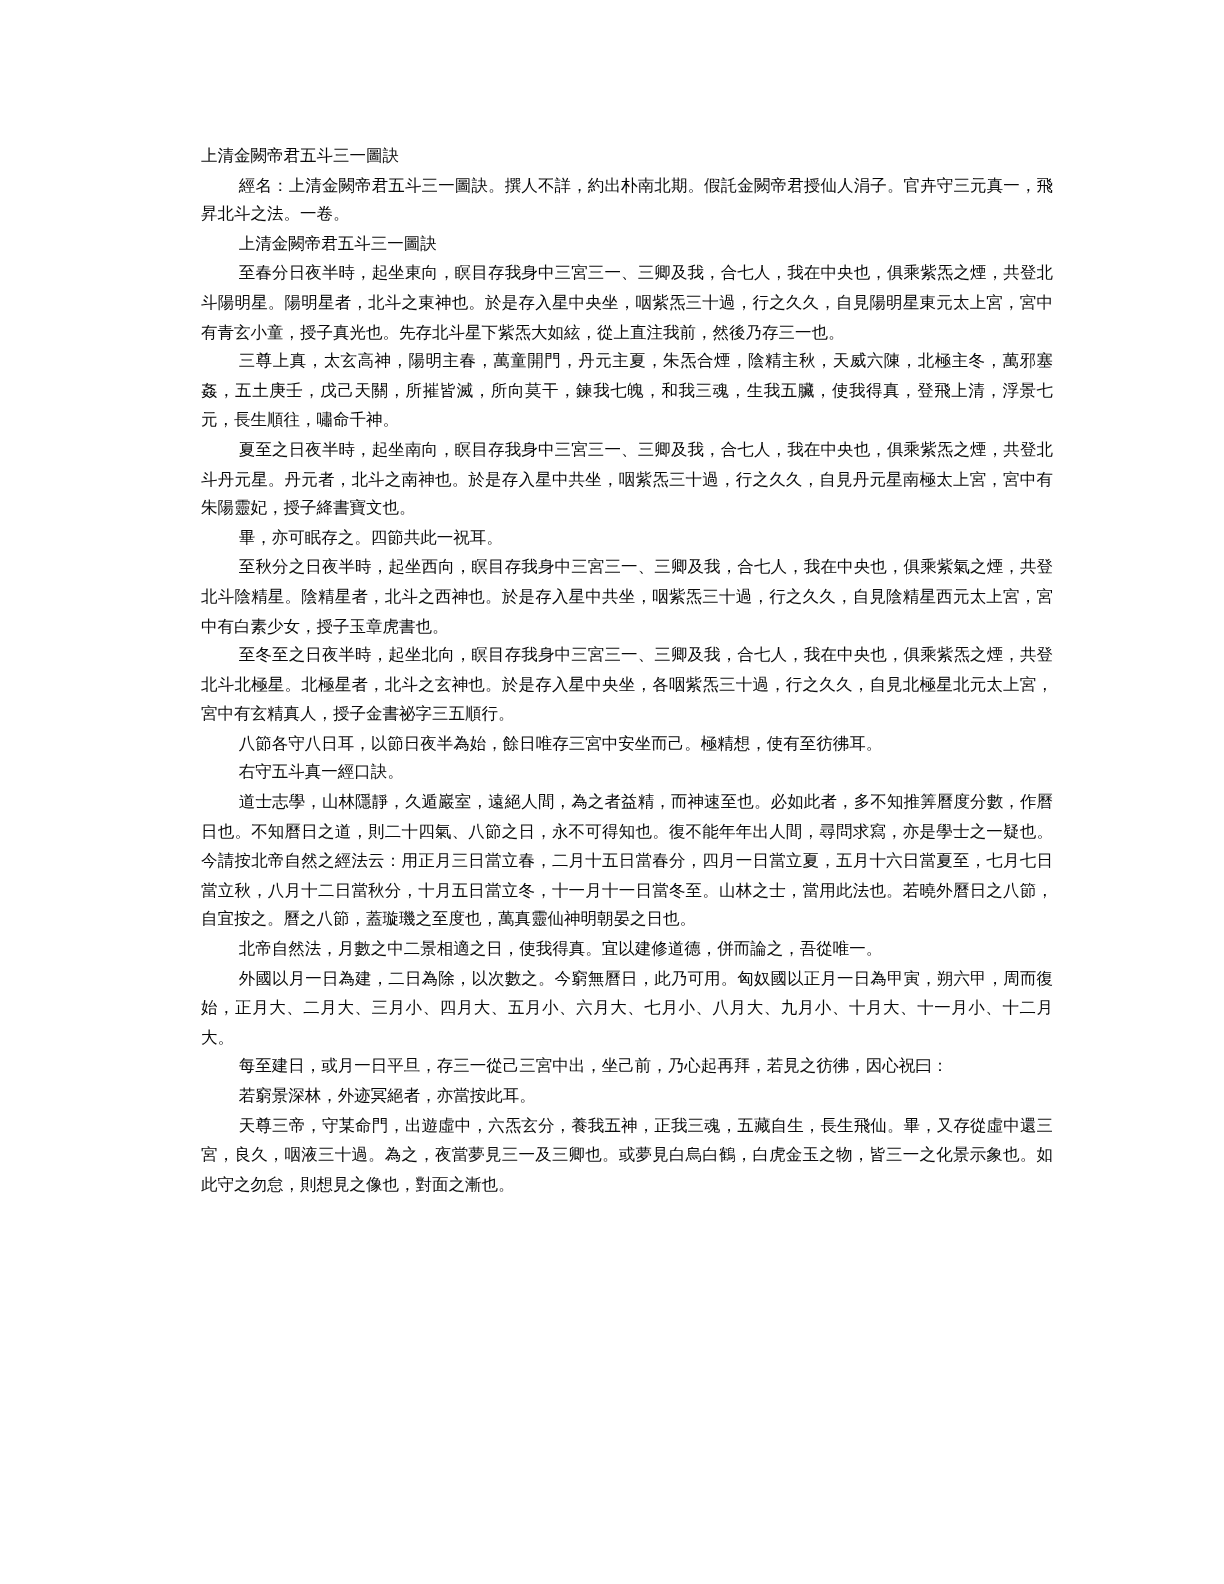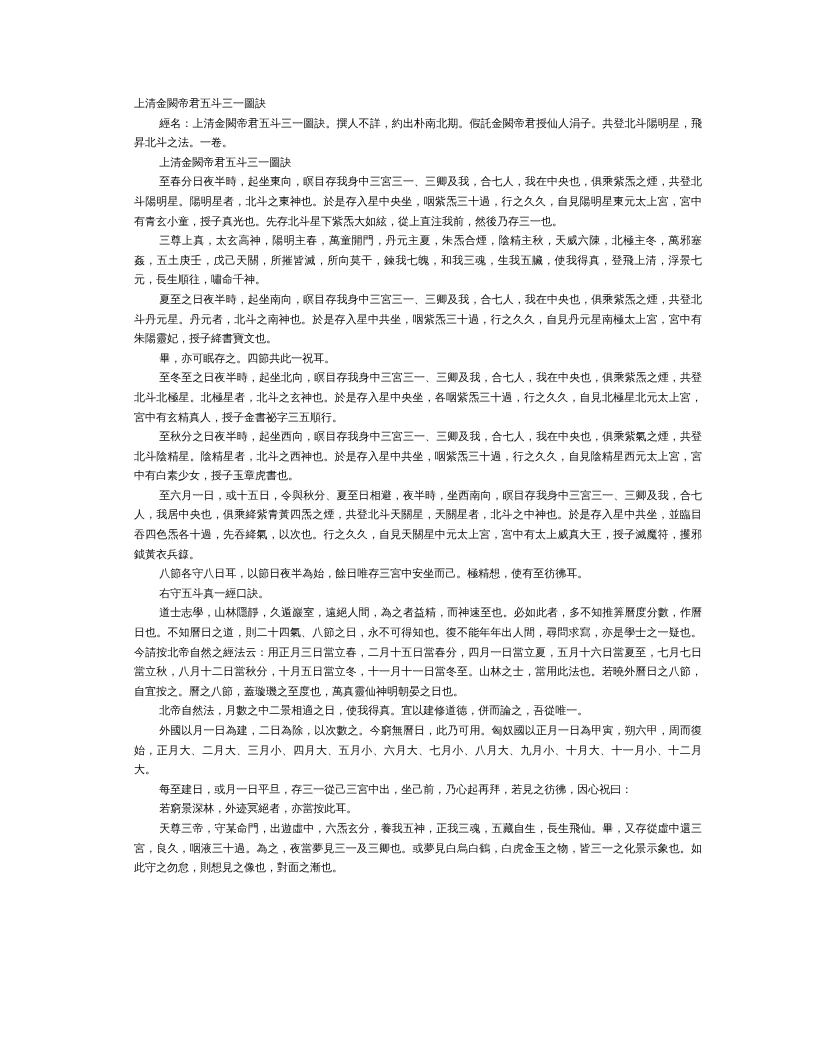--- a/index.html
+++ b/index.html
@@ -44,29 +44,28 @@
     text-indent: 0;
   }
 </style>
 </head>
 <body>
 
 <div class="page">
   <div class="text-column">
 
     <p class="para flush">上清金闕帝君五斗三一圖訣</p>
-    <p class="para indent">經名：上清金闕帝君五斗三一圖訣。撰人不詳，約出朴南北期。假託金闕帝君授仙人涓子。共登北斗陽明星，飛昇北斗之法。一卷。</p>
+    <p class="para indent">經名：上清金闕帝君五斗三一圖訣。撰人不詳，約出朴南北期。假託金闕帝君授仙人涓子。官卉守三元真一，飛昇北斗之法。一卷。</p>
     <p class="para indent">上清金闕帝君五斗三一圖訣</p>
     <p class="para indent">至春分日夜半時，起坐東向，瞑目存我身中三宮三一、三卿及我，合七人，我在中央也，俱乘紫炁之煙，共登北斗陽明星。陽明星者，北斗之東神也。於是存入星中央坐，咽紫炁三十過，行之久久，自見陽明星東元太上宮，宮中有青玄小童，授子真光也。先存北斗星下紫炁大如絃，從上直注我前，然後乃存三一也。</p>
     <p class="para indent">三尊上真，太玄高神，陽明主春，萬童開門，丹元主夏，朱炁合煙，陰精主秋，天威六陳，北極主冬，萬邪塞姦，五土庚壬，戊己天關，所摧皆滅，所向莫干，鍊我七魄，和我三魂，生我五臟，使我得真，登飛上清，浮景七元，長生順往，嘯命千神。</p>
     <p class="para indent">夏至之日夜半時，起坐南向，瞑目存我身中三宮三一、三卿及我，合七人，我在中央也，俱乘紫炁之煙，共登北斗丹元星。丹元者，北斗之南神也。於是存入星中共坐，咽紫炁三十過，行之久久，自見丹元星南極太上宮，宮中有朱陽靈妃，授子絳書寶文也。</p>
     <p class="para indent">畢，亦可眠存之。四節共此一祝耳。</p>
+    <p class="para indent">至秋分之日夜半時，起坐西向，瞑目存我身中三宮三一、三卿及我，合七人，我在中央也，俱乘紫氣之煙，共登北斗陰精星。陰精星者，北斗之西神也。於是存入星中共坐，咽紫炁三十過，行之久久，自見陰精星西元太上宮，宮中有白素少女，授子玉章虎書也。</p>
     <p class="para indent">至冬至之日夜半時，起坐北向，瞑目存我身中三宮三一、三卿及我，合七人，我在中央也，俱乘紫炁之煙，共登北斗北極星。北極星者，北斗之玄神也。於是存入星中央坐，各咽紫炁三十過，行之久久，自見北極星北元太上宮，宮中有玄精真人，授子金書祕字三五順行。</p>
-    <p class="para indent">至秋分之日夜半時，起坐西向，瞑目存我身中三宮三一、三卿及我，合七人，我在中央也，俱乘紫氣之煙，共登北斗陰精星。陰精星者，北斗之西神也。於是存入星中共坐，咽紫炁三十過，行之久久，自見陰精星西元太上宮，宮中有白素少女，授子玉章虎書也。</p>
-    <p class="para indent">至六月一日，或十五日，令與秋分、夏至日相避，夜半時，坐西南向，瞑目存我身中三宮三一、三卿及我，合七人，我居中央也，俱乘絳紫青黃四炁之煙，共登北斗天關星，天關星者，北斗之中神也。於是存入星中共坐，並臨目吞四色炁各十過，先吞絳氣，以次也。行之久久，自見天關星中元太上宮，宮中有太上威真大王，授子滅魔符，攫邪鉞黃衣兵籙。</p>
     <p class="para indent">八節各守八日耳，以節日夜半為始，餘日唯存三宮中安坐而己。極精想，使有至彷彿耳。</p>
     <p class="para indent">右守五斗真一經口訣。</p>
     <p class="para indent">道士志學，山林隱靜，久遁巖室，遠絕人間，為之者益精，而神速至也。必如此者，多不知推筭曆度分數，作曆日也。不知曆日之道，則二十四氣、八節之日，永不可得知也。復不能年年出人間，尋問求寫，亦是學士之一疑也。今請按北帝自然之經法云：用正月三日當立春，二月十五日當春分，四月一日當立夏，五月十六日當夏至，七月七日當立秋，八月十二日當秋分，十月五日當立冬，十一月十一日當冬至。山林之士，當用此法也。若曉外曆日之八節，自宜按之。曆之八節，蓋璇璣之至度也，萬真靈仙神明朝晏之日也。</p>
     <p class="para indent">北帝自然法，月數之中二景相適之日，使我得真。宜以建修道德，併而論之，吾從唯一。</p>
     <p class="para indent">外國以月一日為建，二日為除，以次數之。今窮無曆日，此乃可用。匈奴國以正月一日為甲寅，朔六甲，周而復始，正月大、二月大、三月小、四月大、五月小、六月大、七月小、八月大、九月小、十月大、十一月小、十二月大。</p>
     <p class="para indent">每至建日，或月一日平旦，存三一從己三宮中出，坐己前，乃心起再拜，若見之彷彿，因心祝曰：</p>
     <p class="para indent">若窮景深林，外迹冥絕者，亦當按此耳。</p>
     <p class="para indent">天尊三帝，守某命門，出遊虛中，六炁玄分，養我五神，正我三魂，五藏自生，長生飛仙。畢，又存從虛中還三宮，良久，咽液三十過。為之，夜當夢見三一及三卿也。或夢見白烏白鶴，白虎金玉之物，皆三一之化景示象也。如此守之勿怠，則想見之像也，對面之漸也。</p>
 
   </div>

